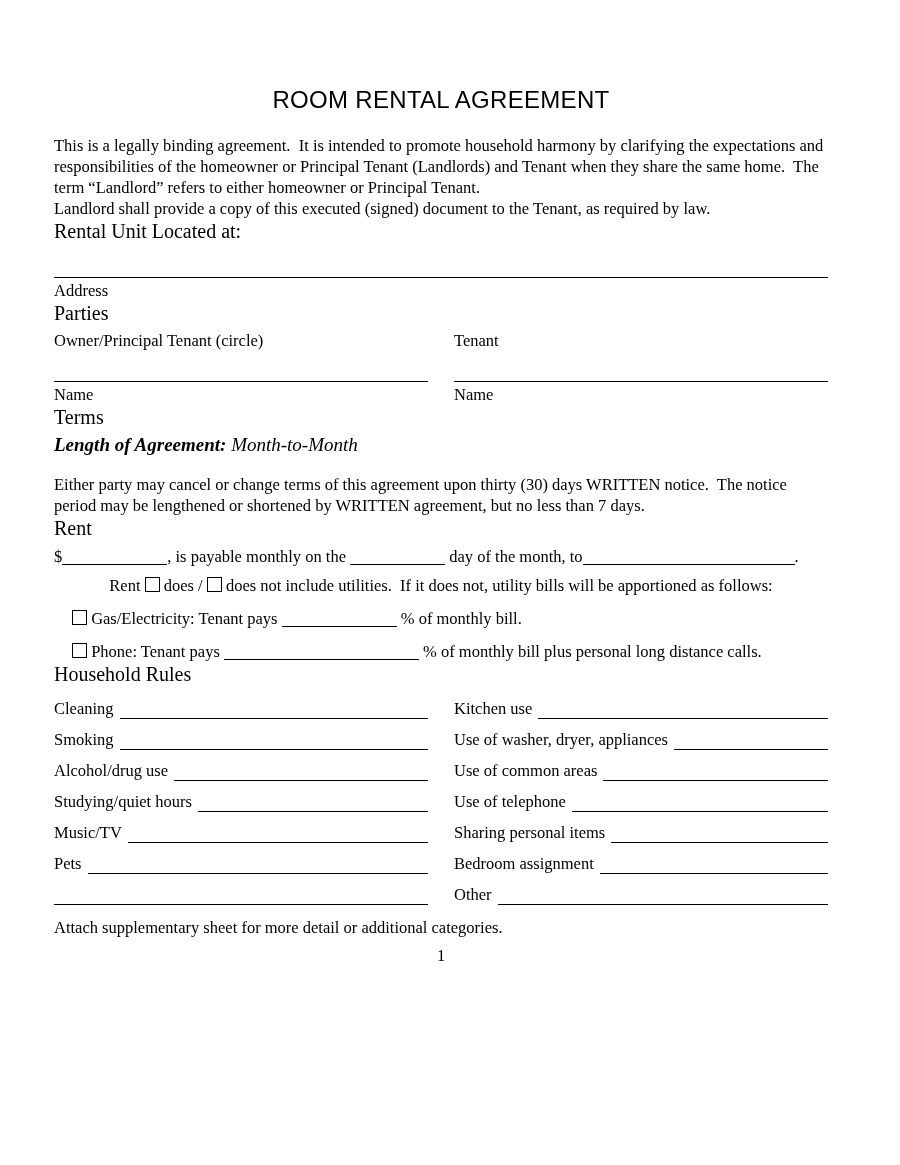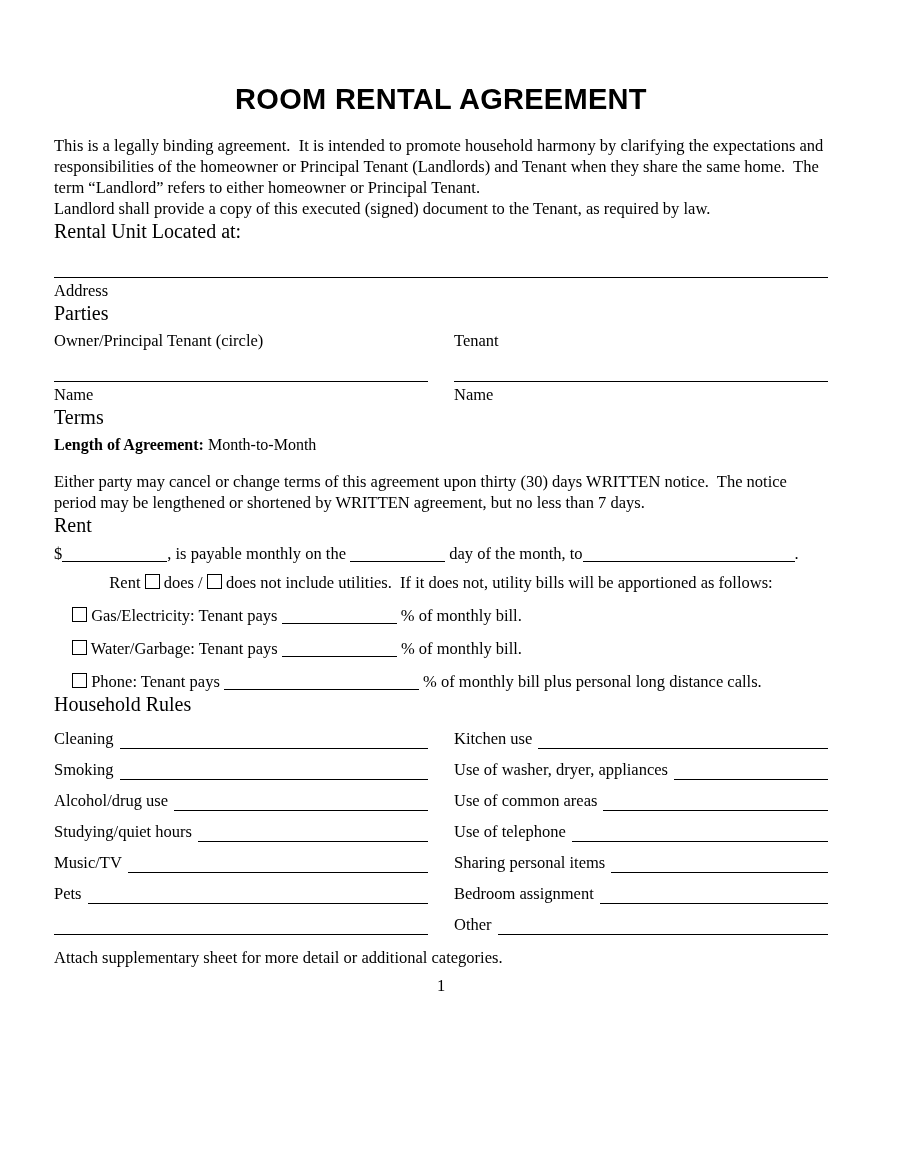--- a/index.html
+++ b/index.html
@@ -6,21 +6,21 @@
   body {
     width: 900px; height: 1165px;
     background: #ffffff; color: #000000;
     font-family: "Liberation Serif", serif;
     font-size: 16.5px; line-height: 21px;
   }
   .page { padding: 86px 72px 0 54px; position: relative; }
 
   h1.doc-title {
     font-family: "Liberation Sans", sans-serif;
-    font-size: 29px; line-height: 27px; font-weight: 700;
+    font-size: 24px; line-height: 27px; font-weight: 400;
     text-align: center; letter-spacing: .3px;
     margin: 0 0 22px 0;
   }
   .pws { white-space: pre-wrap; }
   .intro { margin: 0; }
   .intro .line2 { display: block; }
 
   h2.sec {
     font-size: 20px; line-height: 24px; font-weight: 400; margin: 0;
   }
@@ -33,21 +33,21 @@
   .hr-line { border-bottom: 1px solid #000; height: 0; }
   .address-rule { margin-top: 34px; }
   .small-label { margin-top: 2px; }
 
   .two-col { display: flex; gap: 26px; }
   .two-col .col { flex: 1; min-width: 0; }
 
   .parties-cols { margin-top: 5px; }
   .party-line { border-bottom: 1px solid #000; margin-top: 30px; }
 
-  .length-line { margin-top: 5px; font-size: 16px; }
+  .length-line { margin-top: 5px; font-size: 19px; font-style: italic; }
   .length-line b { font-weight: 700; }
   .terms-body { margin: 5px 0 0 0; }
 
   .rent-line1 { margin-top: 6px; white-space: nowrap; }
   .rent-line2 { margin-top: 8px; white-space: nowrap; text-align: center; }
 
   .fill {
     display: inline-block; height: 0;
     border-bottom: 1px solid #000;
     vertical-align: -3px;
@@ -103,21 +103,20 @@
   <h2 class="sec sec-terms">Terms</h2>
   <p class="length-line"><b>Length of Agreement:</b> <span>Month-to-Month</span></p>
   <p class="terms-body pws">Either party may cancel or change terms of this agreement upon thirty (30) days WRITTEN notice.  The notice period may be lengthened or shortened by WRITTEN agreement, but no less than 7 days.</p>
 
   <h2 class="sec sec-rent">Rent</h2>
   <div class="rent-line1"><span>$</span><span class="fill w105"></span><span>, is payable monthly on the</span> <span class="fill w95"></span> <span>day of the month, to</span><span class="fill w212"></span><span>.</span></div>
   <div class="rent-line2"><span>Rent</span> <span class="cb"></span> <span>does</span> <span>/</span> <span class="cb"></span> <span class="pws">does not include utilities.  If it does not, utility bills will be apportioned as follows:</span></div>
 
   <div class="util-row"><span class="cb"></span> <span>Gas/Electricity: Tenant pays</span> <span class="fill w115"></span> <span>% of monthly bill.</span></div>
 
-  <div class="util-row"><span class="cb"></span> <span>Water/Garbage: Tenant pays</span> <span class="fill w115"></span> <span>% of monthly bill.</span></div>
 
   <div class="util-row"><span class="cb"></span> <span>Phone: Tenant pays</span> <span class="fill w195"></span> <span>% of monthly bill plus personal long distance calls.</span></div>
 
 
   <h2 class="sec sec-rules">Household Rules</h2>
   <div class="two-col rules-grid">
     <div class="col">
       <div class="rule-row">
           <span class="rlabel">Cleaning</span>
           <span class="rfill"></span>

